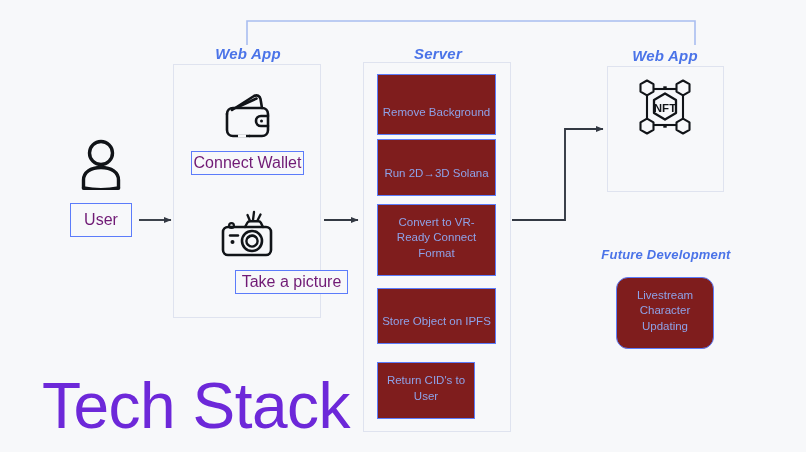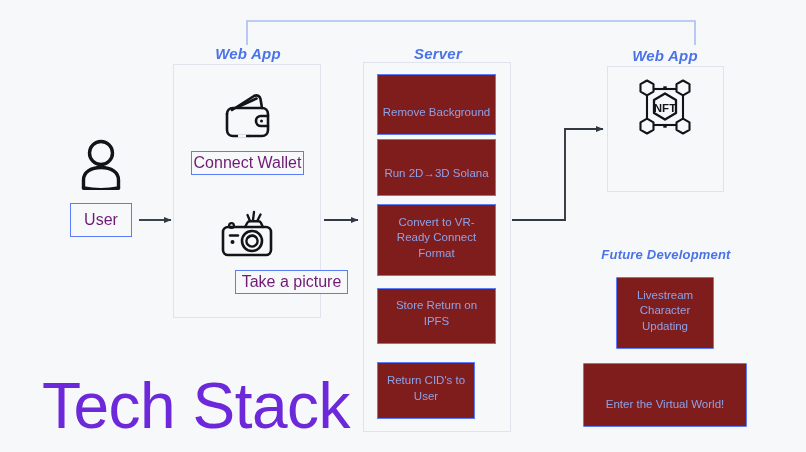--- a/index.html
+++ b/index.html
@@ -37,21 +37,21 @@
     background:#7f1d1d;
     color:#8ea2e8;
     font-size:11.5px;
     line-height:1.33;
     text-align:center;
     display:flex;
     align-items:flex-end;
     justify-content:center;
     padding:14px 4px;
   }
-  .step.rounded{border-radius:1px;}
+  .step.rounded{border-radius:12px;}
 
   
   .btn{
     border:1.4px solid #5c7cfa;
     background:#f7f8fa;
     color:#701a75;
     font-size:16px;
     display:flex;
     align-items:center;
     justify-content:center;
@@ -172,21 +172,21 @@
 
   <div class="abs step" style="left:377px;top:139px;width:119px;height:57px;">
     <span>Run 2D→3D Solana</span>
   </div>
 
   <div class="abs step" style="left:377px;top:204px;width:119px;height:72px;">
     <span>Convert to VR-Ready Connect Format</span>
   </div>
 
   <div class="abs step" style="left:377px;top:288px;width:119px;height:56px;">
-    <span>Store Return on IPFS</span>
+    <span>Store Object on IPFS</span>
   </div>
 
   <div class="abs step" style="left:377px;top:362px;width:98px;height:57px;">
     <span>Return CID's to User</span>
   </div>
 
   <div class="abs panel" style="left:607px;top:66px;width:117px;height:126px;"></div>
 
   <div class="abs" style="left:634px;top:76px;width:62px;height:62px;">
     <svg class="icon-svg" viewBox="0 0 62 62" width="62" height="62">
@@ -206,19 +206,16 @@
       <rect x="29.3" y="10.3" width="3.4" height="3.4" fill="#111418"></rect>
       <rect x="29.3" y="48.3" width="3.4" height="3.4" fill="#111418"></rect>
     </svg>
   </div>
 
 
   <div class="abs step rounded" style="left:616px;top:277px;width:98px;height:72px;">
     <span>Livestream Character Updating</span>
   </div>
 
-  <div class="abs step rounded" style="left:583px;top:363px;width:164px;height:64px;">
-    <span>Enter the Virtual World!</span>
-  </div>
 
   <div class="abs tech-stack" style="left:42px;top:369px;">Tech Stack</div>
 
 </div>
 
 </body></html>

